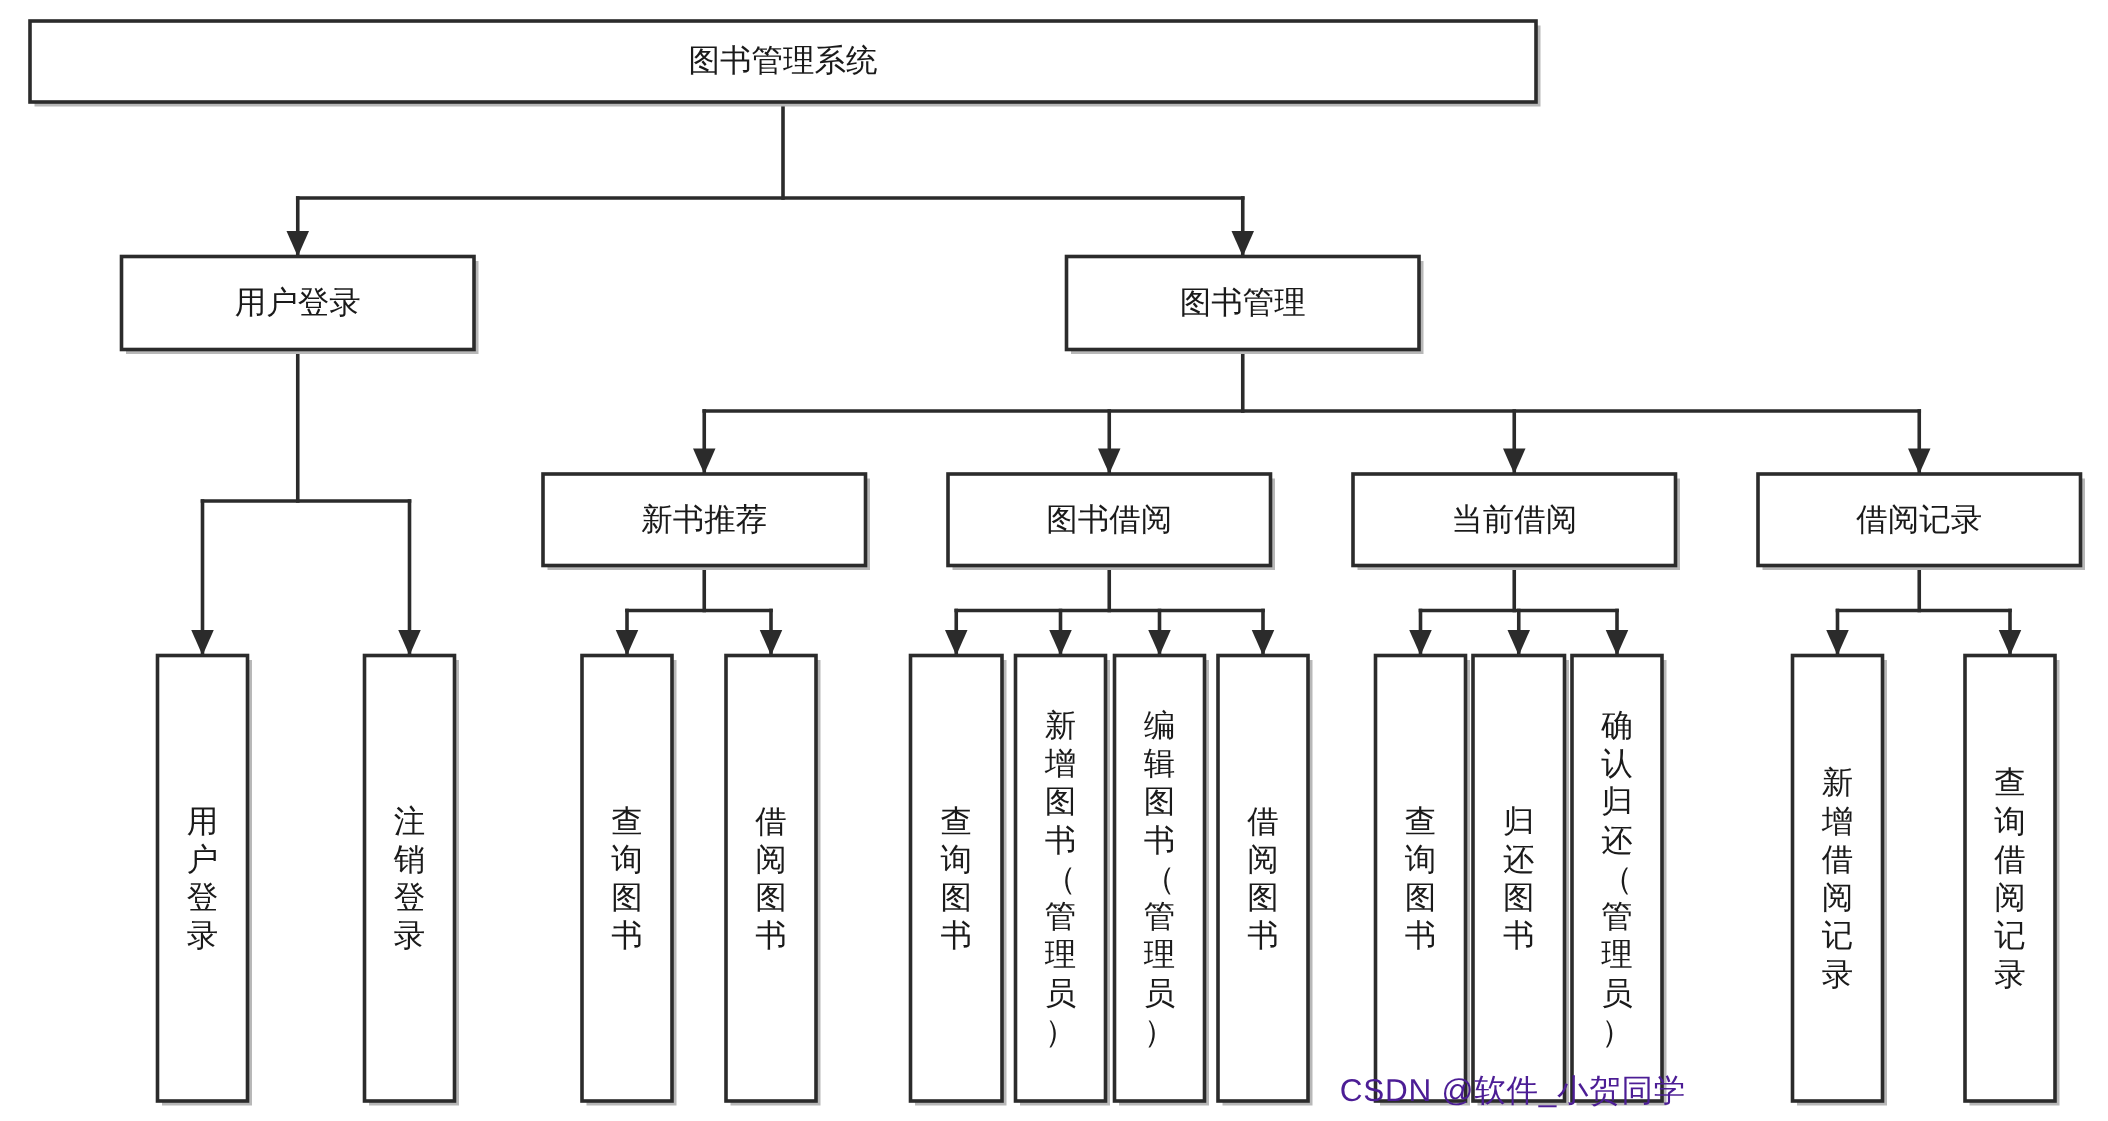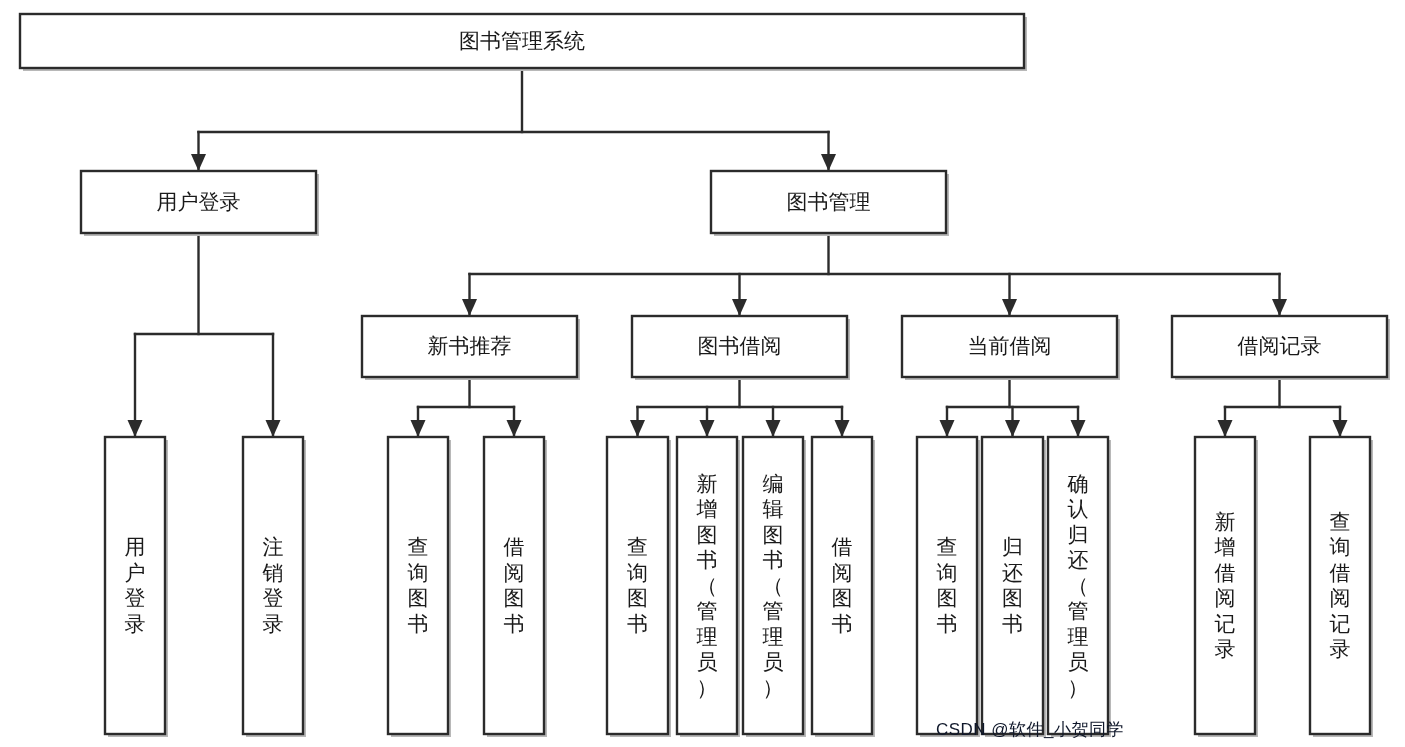--- a/index.html
+++ b/index.html
@@ -58,22 +58,22 @@
     font-family: "Liberation Sans", "DejaVu Sans", sans-serif;
     font-size: 21px;
     fill: #1a1a1a;
     text-anchor: middle;
   }
   .watermark-text {
     position: absolute;
     right: 10px;
     bottom: 6px;
     font-family: "Liberation Sans", "DejaVu Sans", sans-serif;
-    font-size: 17px;
-    color: #0f172a;
+    font-size: 21px;
+    color: #4c1d95;
     letter-spacing: 0.5px;
     white-space: nowrap;
     user-select: none;
   }
 </style>
 </head>
 <body>
 
 <div id="diagram-root">
   <svg id="tree-svg" viewBox="0 0 1405 747" xmlns="http://www.w3.org/2000/svg">

